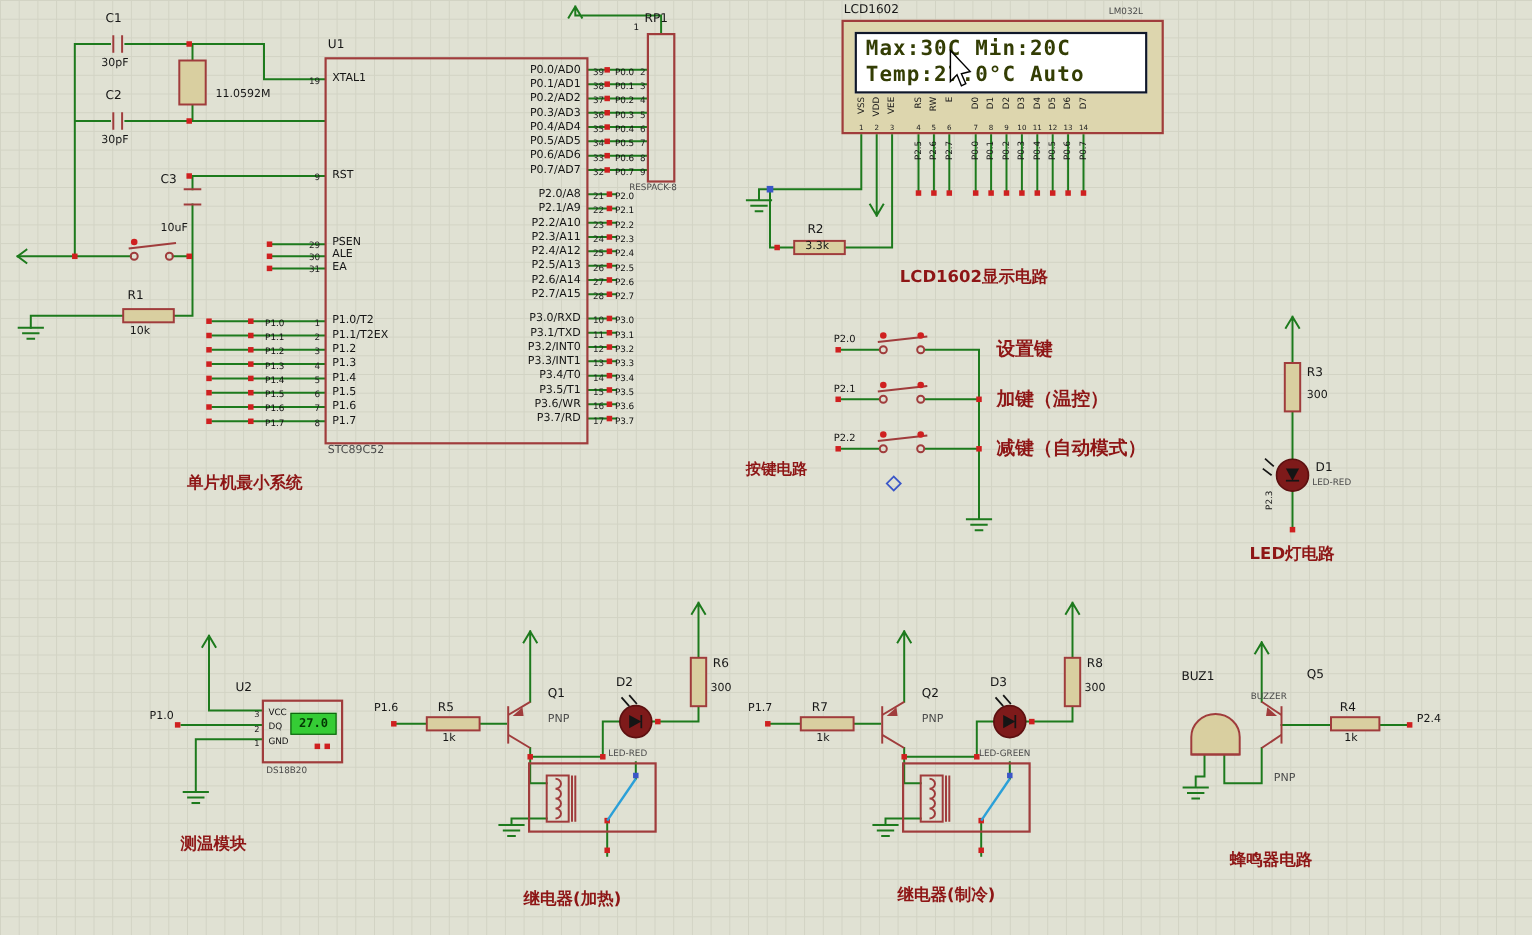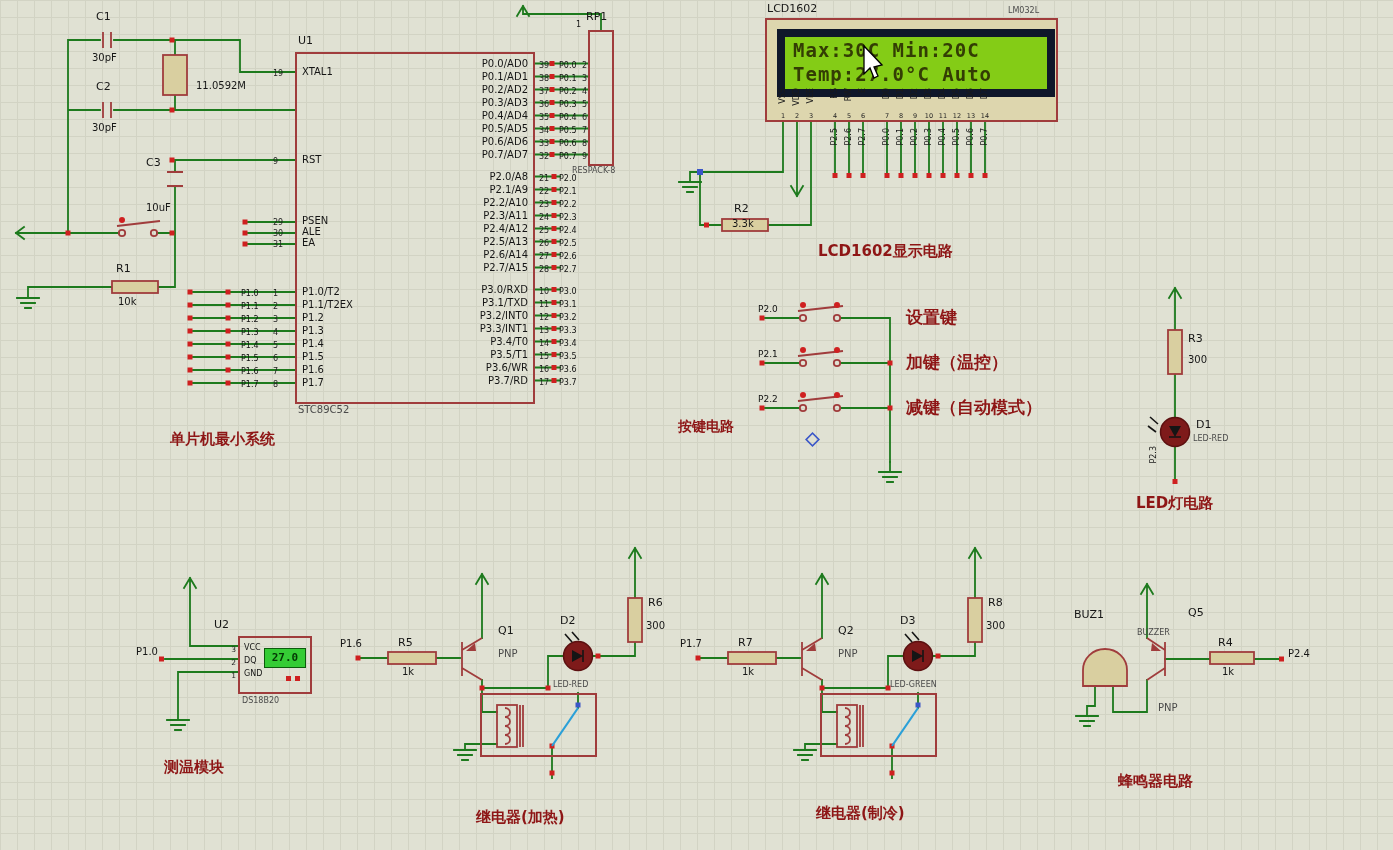--- a/index.html
+++ b/index.html
@@ -25,29 +25,29 @@
     color:#17e4dc;text-shadow:2px 2px 0 #0b7d78;letter-spacing:1px}
   
   .chip{position:absolute;z-index:2;border:2px solid #a03c3c;background:transparent}
   .pg{position:absolute;left:0;width:100%}
   .prow{position:relative;height:13px;line-height:13px;font-size:10px;color:#141414;white-space:nowrap}
   .pgl .prow{padding-left:5px}
   .pgr .prow{padding-right:5px;text-align:right}
   .h38{height:38px !important}
   .ctl .prow{height:11px;line-height:11px}
   .pnum{position:absolute;font-size:8px;color:#232323;top:2px}
-  .pgl .pnum{left:-24px;width:18px;text-align:left}
+  .pgl .pnum{left:-24px;width:18px;text-align:right}
   .pgr .pnum{right:-22px;width:16px;text-align:left}
   .pnet{position:absolute;font-size:8px;top:2px;color:#101010}
   .pgl .pnet{left:-56px;width:32px;text-align:left}
   .pgr .pnet{right:-56px;width:30px;text-align:left}
   .prp{position:absolute;right:-54px;width:10px;font-size:8px;text-align:right;top:2px;color:#232323}
   
   .lcdbody{position:absolute;z-index:2;left:765px;top:18px;width:289px;height:100px;border:2px solid #a03c3c;background:#ddd6ae}
-  .lcdscreen{position:absolute;left:10px;top:9px;width:262px;height:52px;background:#84cc16;border:8px solid #0f172a}
+  .lcdscreen{position:absolute;left:10px;top:9px;width:262px;height:52px;background:#ffffff;border:2px solid #0f172a}
   .lcdline{position:absolute;left:8px;font-family:"DejaVu Sans Mono",monospace;font-weight:bold;font-size:19px;
     letter-spacing:1px;color:#333d04;white-space:nowrap}
   .lcdpins{position:absolute;top:68px;height:30px;display:flex;z-index:2}
   .vcell{position:relative;width:14px;display:flex;justify-content:center;align-items:flex-start}
   .vtx{writing-mode:vertical-rl;transform:rotate(180deg);font-size:8px;color:#1a1a1a;line-height:1}
   .lnm{position:absolute;bottom:-2px;left:0;width:14px;text-align:center;font-size:6.5px;color:#232323}
   .netsrow{position:absolute;z-index:3;display:flex;height:46px}
   
   .rpbody{position:absolute;z-index:2;left:588px;top:30px;width:22px;height:132px;border:2px solid #a03c3c;background:transparent}
   .u2body{position:absolute;z-index:2;left:238px;top:636px;width:70px;height:54px;border:2px solid #a03c3c;background:transparent}

